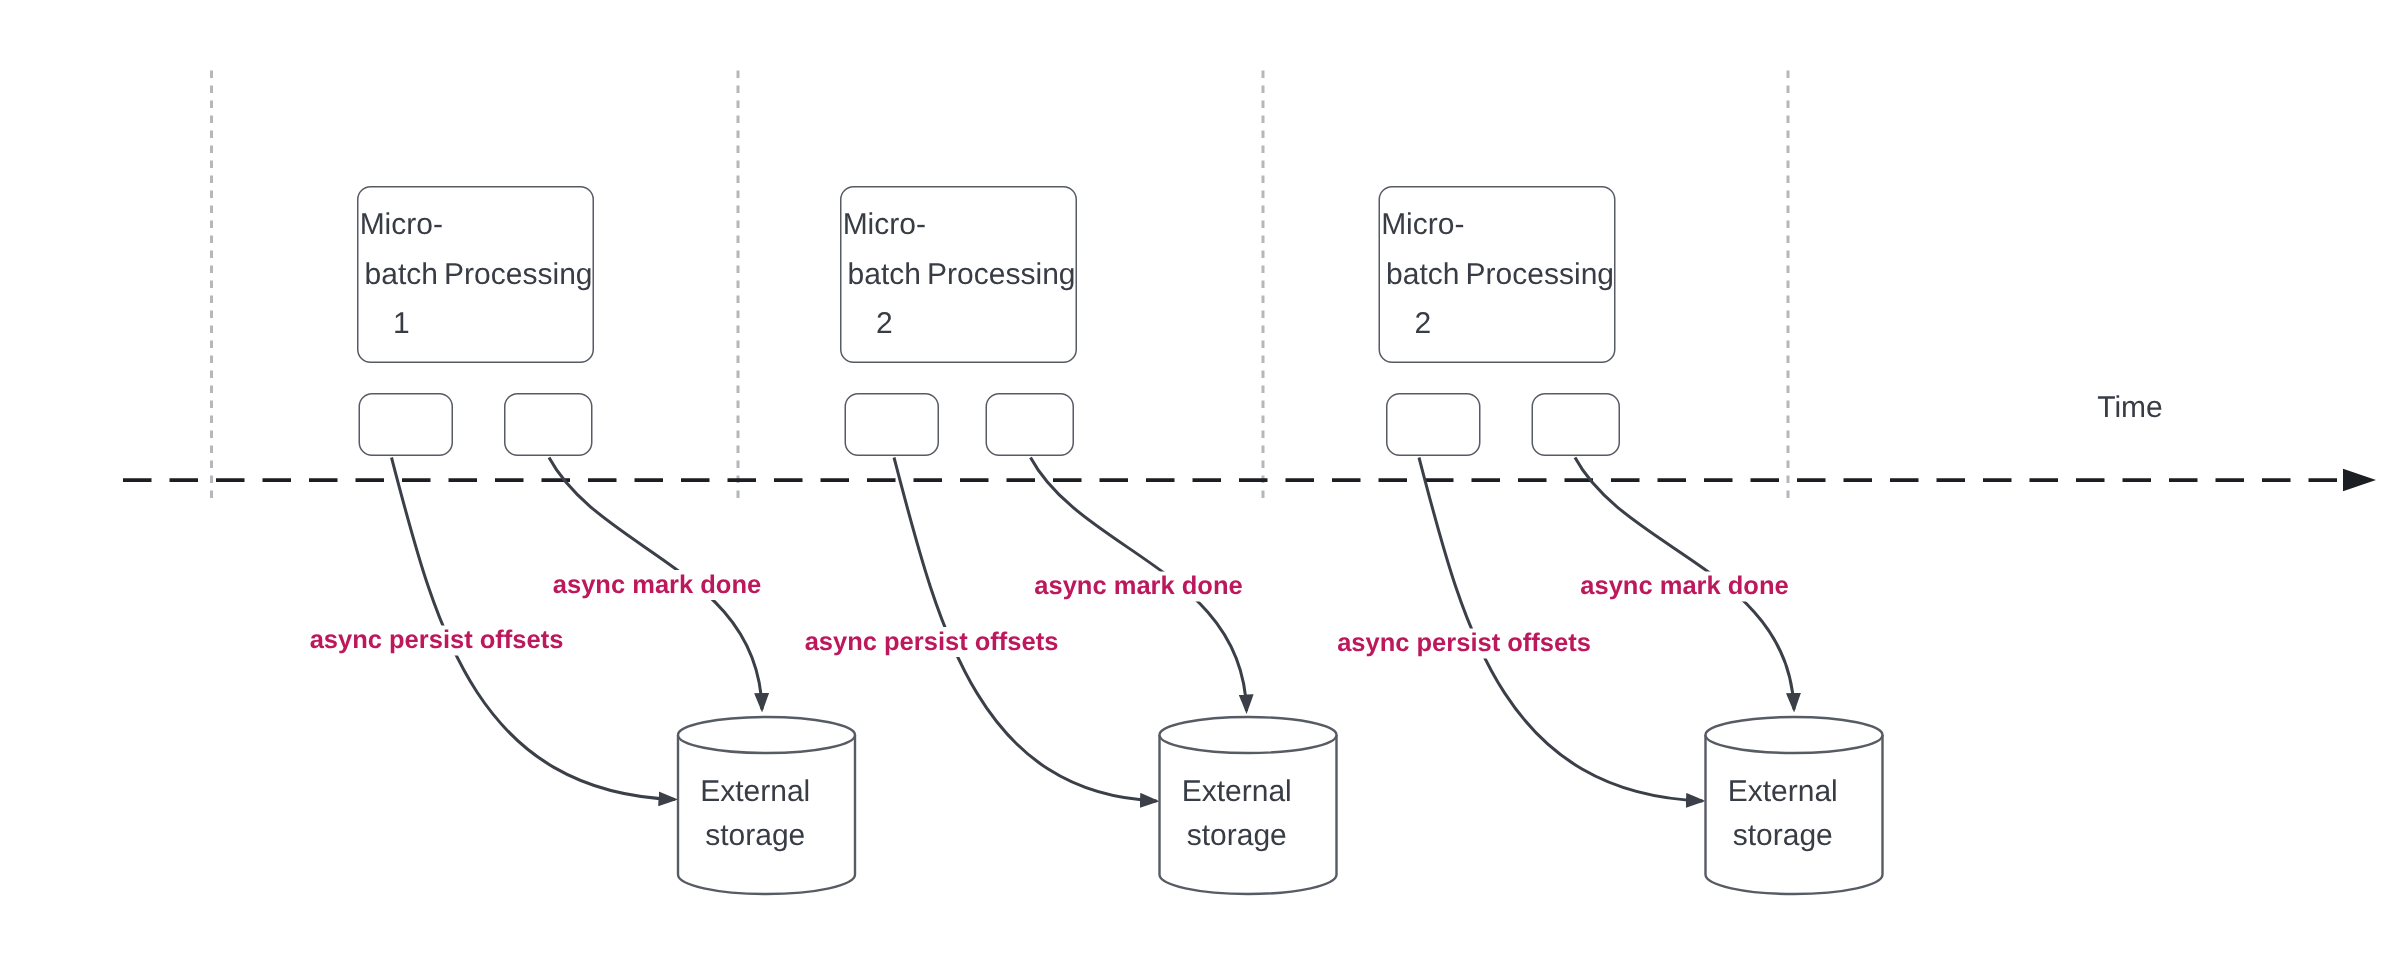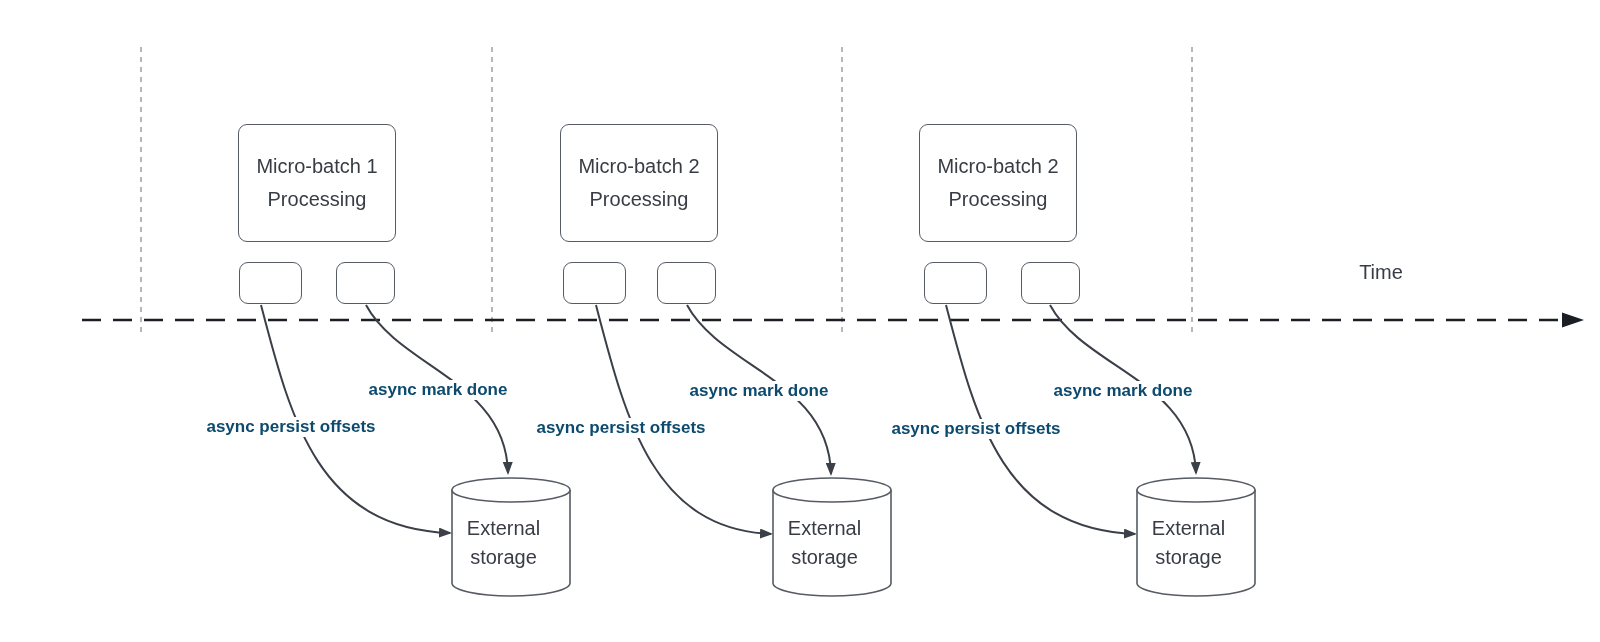--- a/index.html
+++ b/index.html
@@ -16,21 +16,21 @@
     left: 0; top: 0;
     width: 1600px; height: 642px;
   }
   .proc-box {
     position: absolute;
     width: 158px; height: 118px;
     background: #ffffff;
     border: 1.5px solid #565b64;
     border-radius: 9px;
     display: flex;
-    flex-direction: column;
+    flex-direction: row;
     align-items: center;
     justify-content: center;
     text-align: center;
     font-size: 20px;
     line-height: 33px;
     color: #383c45;
     box-sizing: border-box;
   }
   .task-box {
     position: absolute;
@@ -51,21 +51,21 @@
     font-size: 20px;
     line-height: 29px;
     color: #383c45;
   }
   .conn-label {
     position: absolute;
     transform: translateX(-50%);
     white-space: nowrap;
     font-size: 17px;
     font-weight: bold;
-    color: #0c4a6e;
+    color: #be185d;
     background: #ffffff;
     padding: 0 3px;
   }
   .time-label {
     position: absolute;
     transform: translateX(-50%);
     font-size: 20px;
     color: #383c45;
     white-space: nowrap;
   }
@@ -106,21 +106,21 @@
     <g>
       <path d="M773 490 V583 C773 590.2 799.4 596 832 596 C864.6 596 891 590.2 891 583 V490" fill="#ffffff" stroke="#565b64" stroke-width="1.6"></path>
       <ellipse cx="832" cy="490" rx="59" ry="12" fill="#ffffff" stroke="#565b64" stroke-width="1.6"></ellipse>
     </g>
     <g>
       <path d="M1137 490 V583 C1137 590.2 1163.4 596 1196 596 C1228.6 596 1255 590.2 1255 583 V490" fill="#ffffff" stroke="#565b64" stroke-width="1.6"></path>
       <ellipse cx="1196" cy="490" rx="59" ry="12" fill="#ffffff" stroke="#565b64" stroke-width="1.6"></ellipse>
     </g>
   </svg>
 
-  <div class="time-label" style="left:1381px; top:261px;">Time</div>
+  <div class="time-label" style="left:1420px; top:261px;">Time</div>
 
   <div class="proc-box" style="left:238px; top:124px;">
     <span>Micro-batch 1</span>
     <span>Processing</span>
   </div>
   <div class="task-box" style="left:239px; top:262px;"></div>
   <div class="task-box" style="left:336px; top:262px; width:59px;"></div>
   <div class="conn-label" style="left:291px; top:417px;">async persist offsets</div>
   <div class="conn-label" style="left:438px; top:380px;">async mark done</div>
   <div class="cylinder" style="left:451px; top:478px;">

